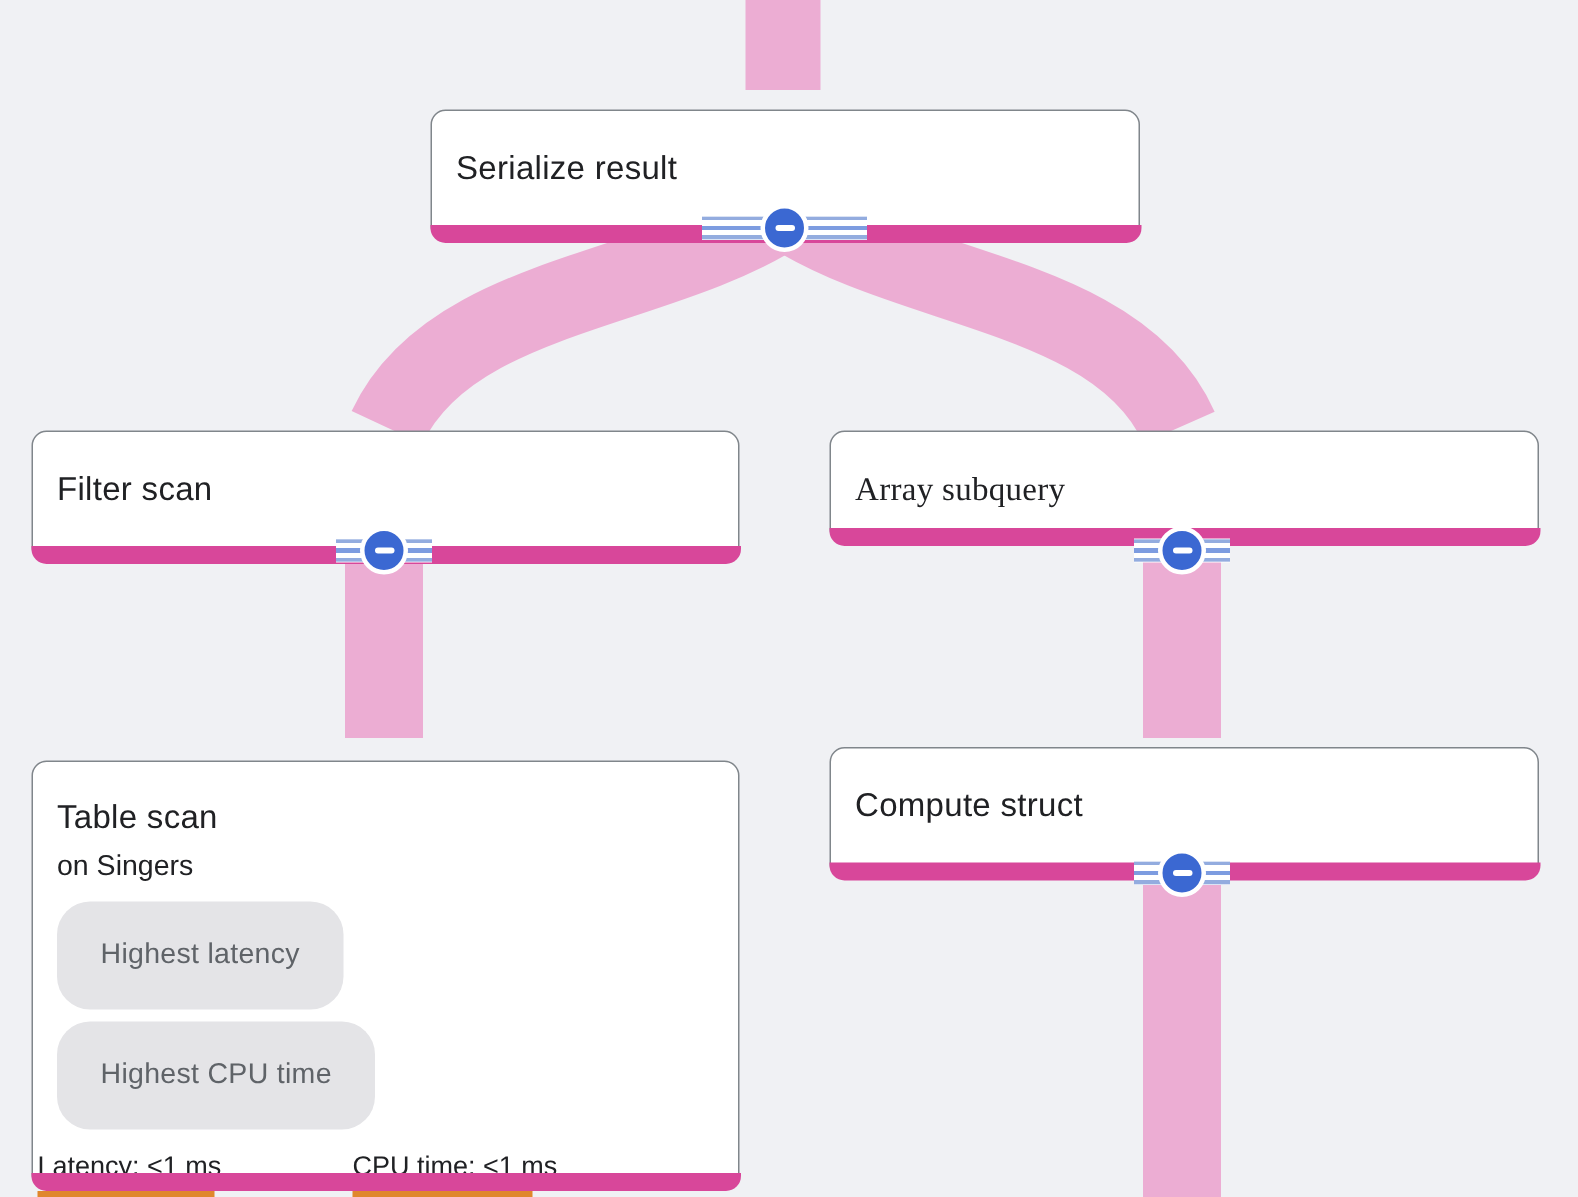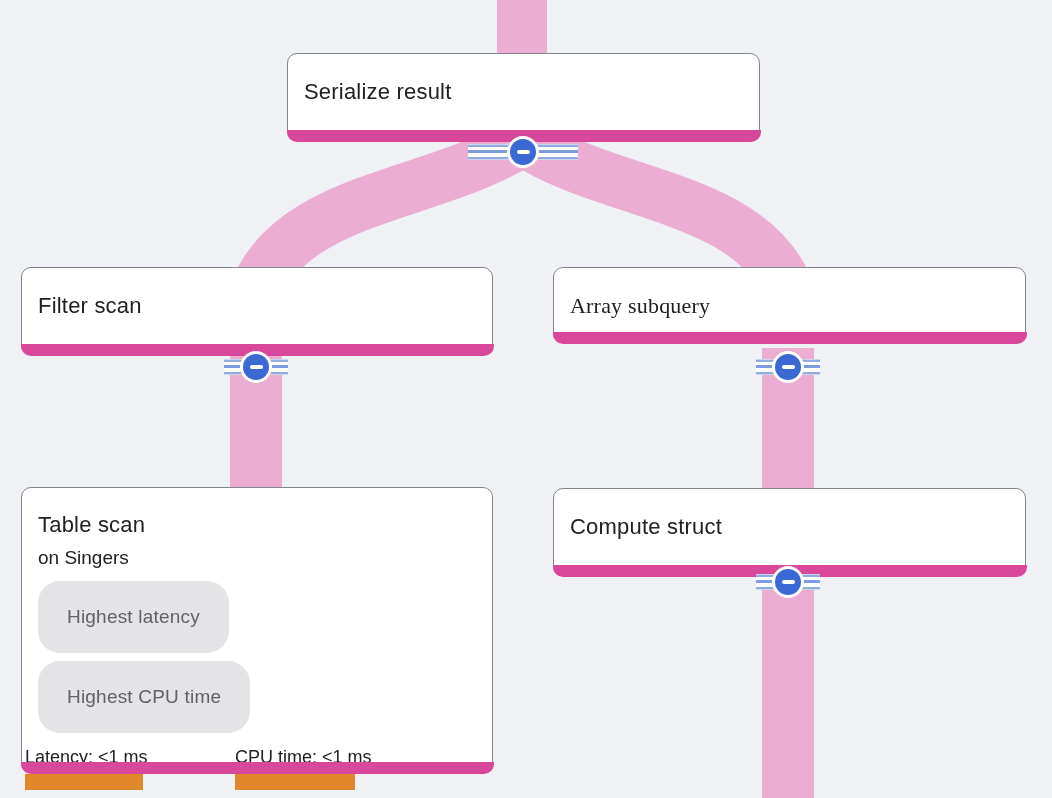--- a/index.html
+++ b/index.html
@@ -11,20 +11,21 @@
     font-family:"Liberation Sans", sans-serif;
     color:#202124;
   }
   .flows{position:absolute;left:0;top:0;width:1052px;height:798px;}
   .node{
     position:absolute;
     background:#ffffff;
     border:1.5px solid #80868b;
     border-radius:10px;
     box-sizing:border-box;
+    margin-top:20px;
   }
   .node .accent{
     position:absolute;left:-1.5px;right:-1.5px;bottom:-1.5px;
     height:12px;
     background:#d8479a;
     border-radius:0 0 10px 10px;
   }
   .node-title{
     font-size:22px;
     letter-spacing:.2px;
@@ -130,21 +131,21 @@
         <div class="stat-bar b1"></div>
       </div>
       <div>
         <div class="stat-label">CPU time: &lt;1 ms</div>
         <div class="stat-bar b2"></div>
       </div>
     </div>
     <div class="accent"></div>
   </div>
 
-  <div class="node" style="left:553px;top:488px;width:473px;height:88px;">
+  <div class="node" style="left:553px;top:478px;width:473px;height:88px;">
     <div class="node-title">Compute struct</div>
     <div class="accent"></div>
   </div>
 
   <div class="collapse" style="left:523px;top:152px;">
     <div class="stripes wide"></div>
     <div class="circle">
         <div class="minus"></div>
       </div>
   </div>

